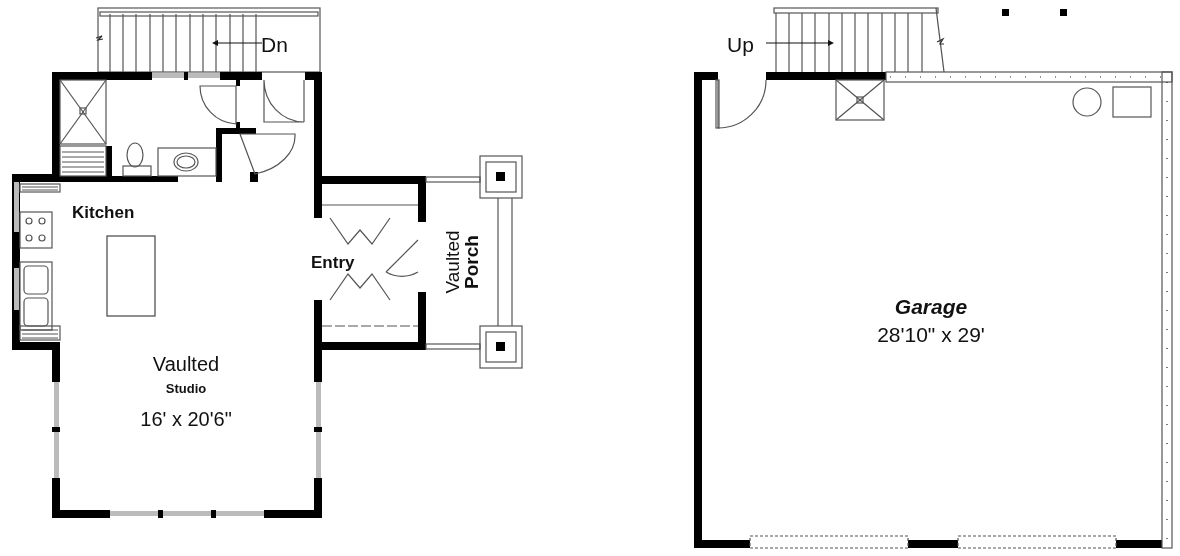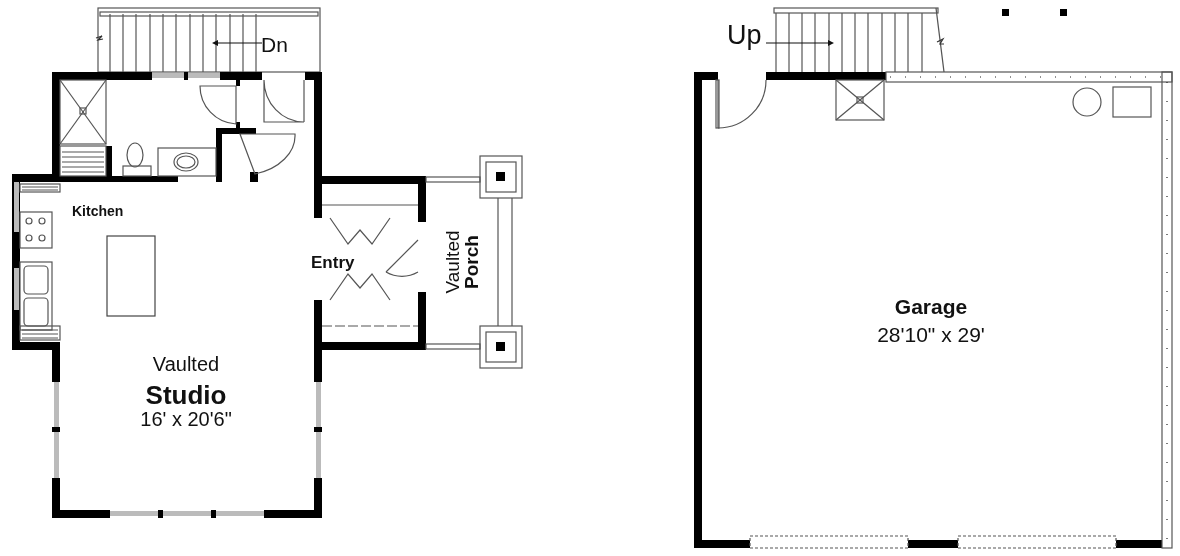--- a/index.html
+++ b/index.html
@@ -202,31 +202,31 @@
     <line x1="836" y1="80" x2="884" y2="120"></line>
       <line x1="884" y1="80" x2="836" y2="120"></line>
     <rect x="857" y="97" width="6" height="6"></rect>
 
     <circle cx="1087" cy="102" r="14"></circle>
     <rect x="1113" y="87" width="38" height="30"></rect>
   </g>
 </svg>
 
 <div class="label" data-name="stairs-down-label" style="left:261px; top:34px; font-size:21px;">Dn</div>
-<div class="label bold" data-name="room-label-kitchen" style="left:72px; top:204px; font-size:14px;">Kitchen</div>
+<div class="label bold" data-name="room-label-kitchen" style="left:72px; top:204px; font-size:17px;">Kitchen</div>
 <div class="label bold" data-name="room-label-entry" style="left:311px; top:254px; font-size:17px;">Entry</div>
 
 <div data-name="room-label-porch" style="position:absolute; left:462px; top:262px; transform:translate(-50%,-50%) rotate(-90deg); text-align:center; line-height:1.05;">
   <div class="label" style="position:static;" data-name="porch-label-line1">Vaulted</div>
   <div class="label bold" style="position:static; font-size:19px;" data-name="porch-label-line2">Porch</div>
 </div>
 
 <div class="label c" data-name="studio-label-line1" style="left:186px; top:354px; font-size:20px;">Vaulted</div>
-<div class="label bold c" data-name="studio-label-line2" style="left:186px; top:382px; font-size:26px;text-align:right;">Studio</div>
+<div class="label bold c" data-name="studio-label-line2" style="left:186px; top:382px; font-size:13px;text-align:right;">Studio</div>
 <div class="label c" data-name="studio-dimensions" style="left:186px; top:409px; font-size:20px;">16' x 20'6"</div>
 
-<div class="label" data-name="stairs-up-label" style="left:727px; top:22px; font-size:27px;">Up</div>
-<div class="label bold c" data-name="room-label-garage" style="left:931px; top:296px; font-size:21px;">Garage</div>
+<div class="label" data-name="stairs-up-label" style="left:727px; top:34px; font-size:21px;">Up</div>
+<div class="label bold c" data-name="room-label-garage" style="left:931px; top:296px; font-size:21px;font-style:italic;">Garage</div>
 <div class="label c" data-name="garage-dimensions" style="left:931px; top:324px; font-size:21px;">28'10" x 29'</div>
 
 <style>
   [data-name="room-label-porch"] .label { font-size: 19px; }
 </style>
 
 </body></html>

